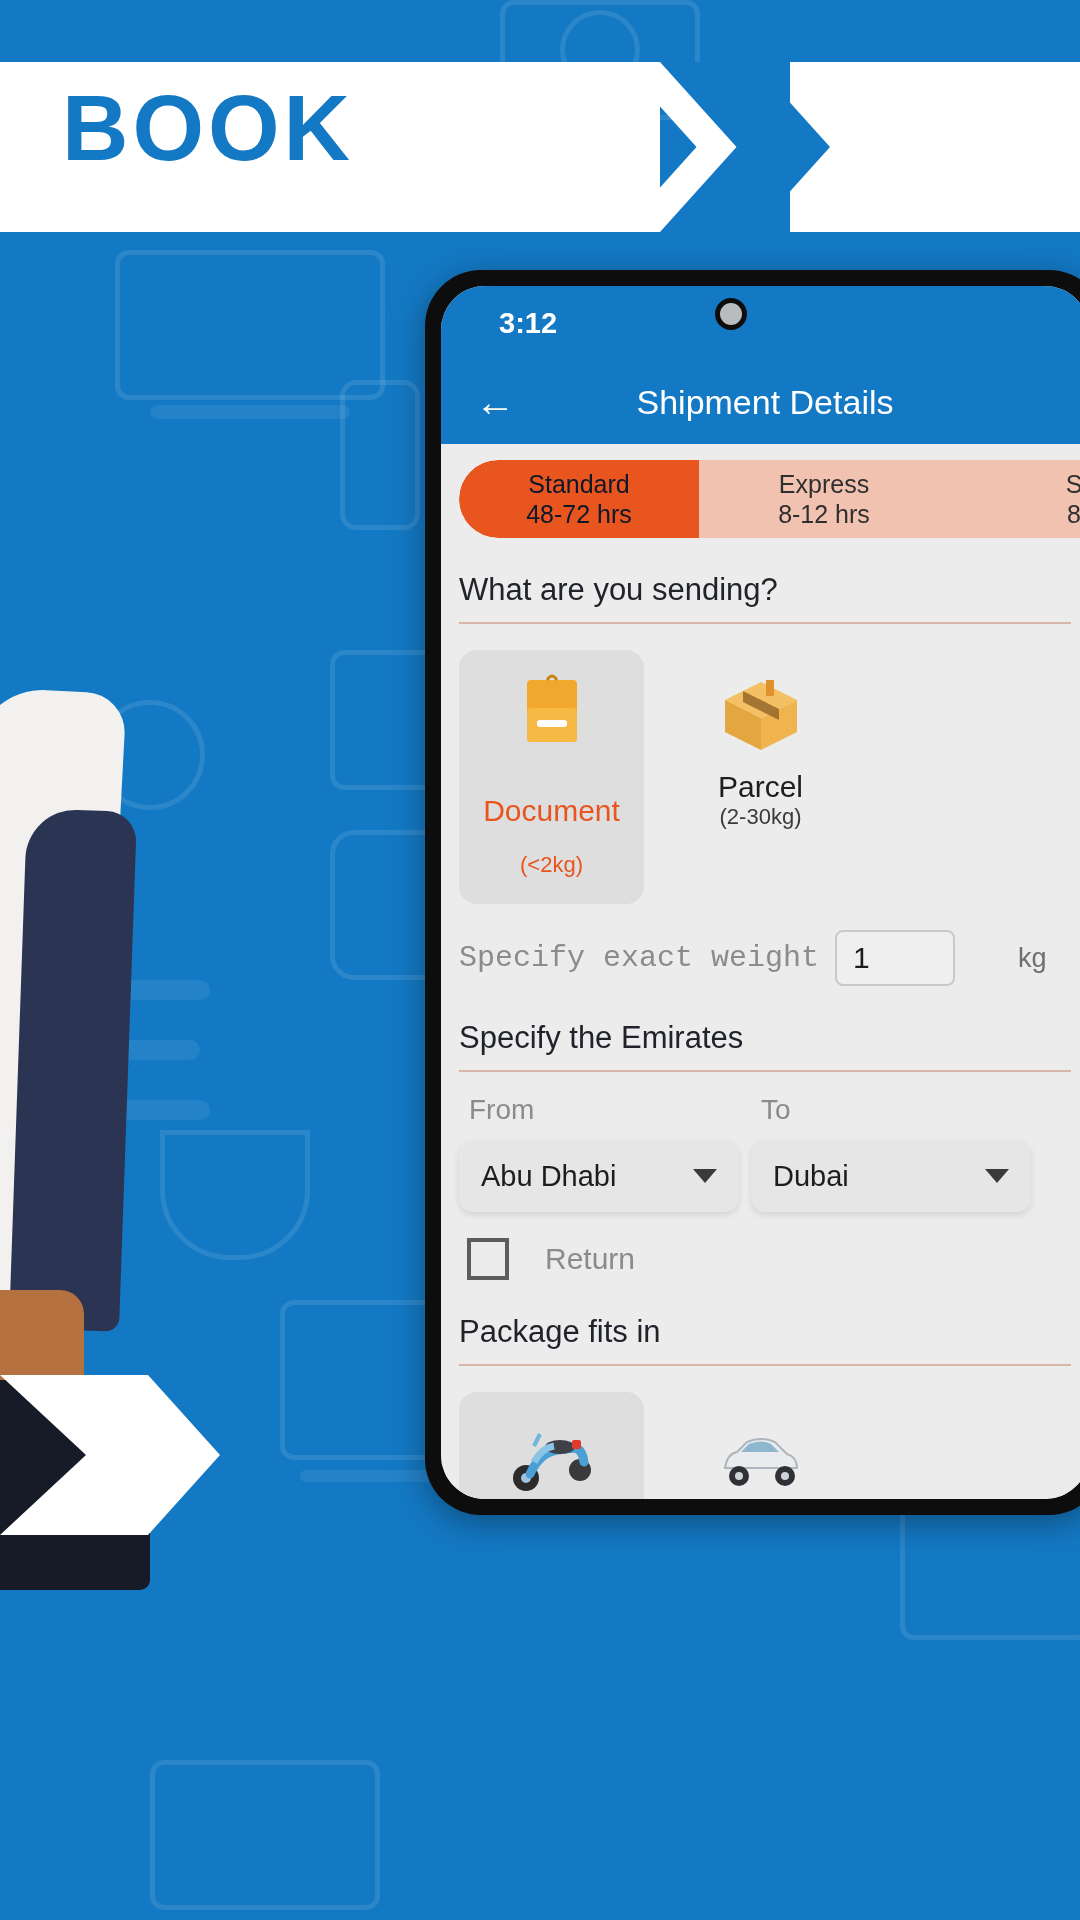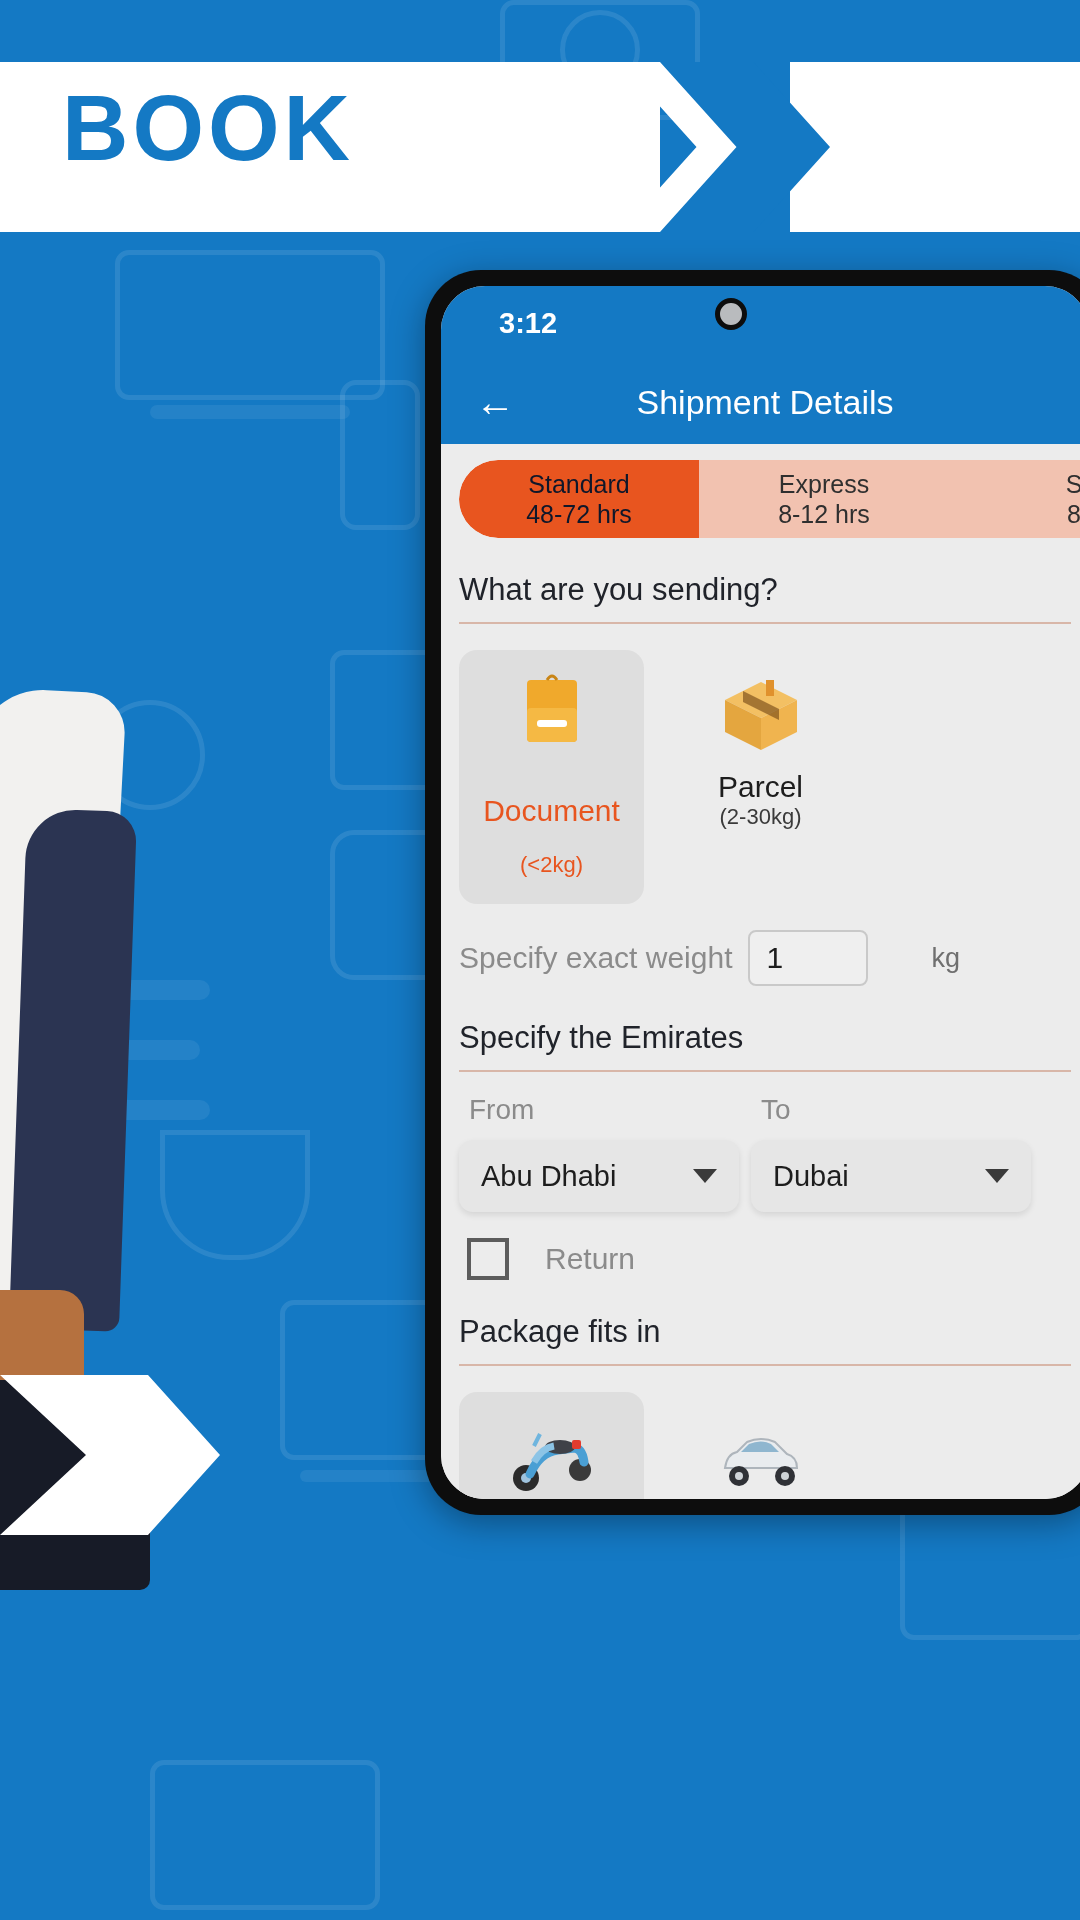--- a/index.html
+++ b/index.html
@@ -133,21 +133,21 @@
   .card.sel { background:#dedede;gap:24px; }
   .card-ico { height:88px; display:flex; align-items:center; justify-content:center; }
   .card-lbl { font-size:30px; margin-top:10px; color:#1d1d1d; }
   .card-sub { font-size:22px; color:#3a3a3a; }
   .card.sel .card-lbl, .card.sel .card-sub { color:#e8551f; }
 
   
   #weight-row {
     display:flex; align-items:center; margin:26px 0 0 18px; gap:16px;
   }
-  #weight-label { font-size:30px; color:#8b8b8b; }
+  #weight-label { font-size:30px; color:#8b8b8b;font-family:Liberation Mono, monospace; }
   #weight-input {
     width:120px; height:56px; background:#efefef; border:2px solid #c9c9c9;
     border-radius:8px; font-size:30px; color:#1d1d1d;
     display:flex; align-items:center; padding-left:16px;
   }
   #weight-unit { font-size:27px; color:#6f6f6f;margin-left:47px; }
 
   
   #emirates { display:flex; gap:12px; margin:22px 0 0 18px; }
   .sel-col { width:280px; }

